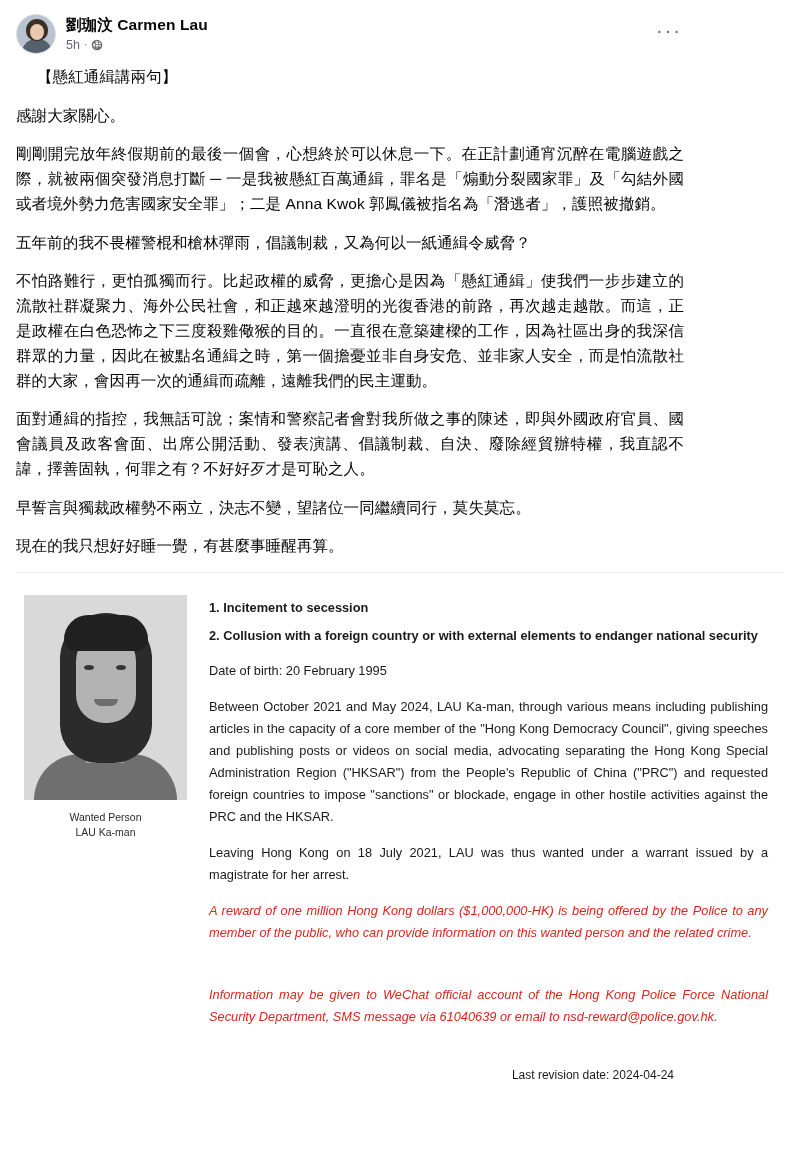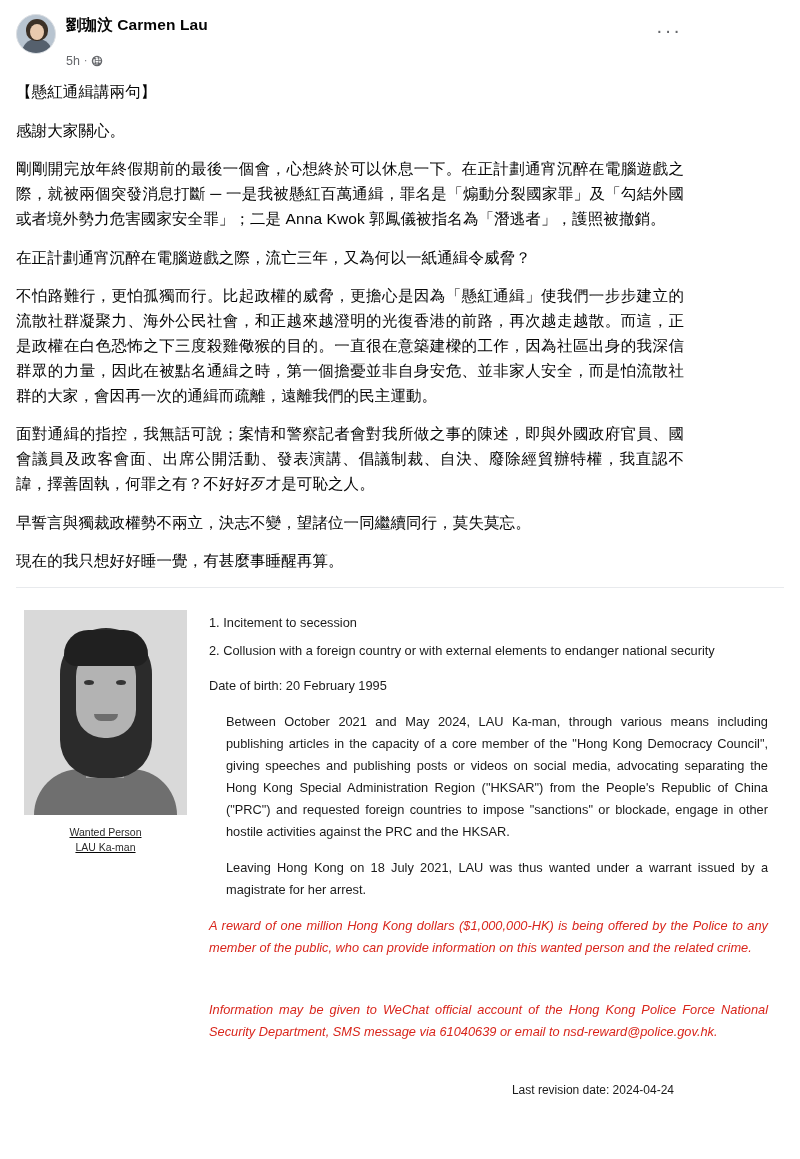--- a/index.html
+++ b/index.html
@@ -71,21 +71,21 @@
     line-height: 20px;
     letter-spacing: .1px;
   }
   .meta-row {
     display: flex;
     align-items: center;
     gap: 4px;
     font-size: 12.5px;
     color: #65676b;
     line-height: 16px;
-    margin-top: 18px;
+    margin-top: 2px;
     text-align: center;
   }
   .meta-dot { font-size: 10px; line-height: 16px; }
   .globe-icon { display: inline-block; width: 12px; height: 12px; }
   .more-btn {
     position: absolute;
     right: 2px;
     top: 6px;
     color: #65676b;
     font-size: 20px;
@@ -101,36 +101,36 @@
     color: #050505;
     letter-spacing: .1px;
   }
   .post-body p {
     margin: 0 0 13px 0;
     text-align: justify;
     text-justify: inter-character;
   }
   .post-body p.first {
     margin-bottom: 14px;
+    margin-left: 21px;
   }
   
   .notice {
     margin-top: 14px;
     width: 768px;
     background: #ffffff;
     border-top: 1px solid #e8eaed;
     padding: 22px 16px 18px 8px;
     display: flex;
     gap: 22px;
     align-items: flex-start;
   }
   .photo-col {
     flex: 0 0 163px;
     text-align: center;
-    text-decoration: underline;
   }
   .photo {
     width: 163px;
     height: 205px;
     background: linear-gradient(#efefef, #dedede);
     position: relative;
     overflow: hidden;
     filter: grayscale(100%);
   }
   .photo .bg {
@@ -196,25 +196,25 @@
   }
   .notice-text {
     flex: 1 1 auto;
     font-size: 12.8px;
     line-height: 1.72;
     color: #1a1a1a;
     text-align: justify;
     padding-top: 2px;
   }
   .notice-text .charge {
-    font-weight: normal;
+    font-weight: bold;
     margin: 0 0 6px 0;
   }
   .notice-text .charge.second { margin-bottom: 13px; }
-  .notice-text p.para { margin: 0 0 14px 17px; }
+  .notice-text p.para { margin: 0 0 14px 0; }
   .notice-text p.dob { margin: 0 0 14px 0; }
   .notice-text .reward {
     color: #d9261c;
     font-style: italic;
     margin: 0 0 14px 0;
   }
   .notice-text .reward.last { margin-bottom: 22px; margin-top: 40px; }
   .revision {
     text-align: right;
     font-size: 12px;
@@ -245,21 +245,21 @@
         </span>
       </div>
     </div>
     <div class="more-btn">···</div>
   </div>
 
   <div class="post-body">
     <p class="first">【懸紅通緝講兩句】</p>
     <p>感謝大家關心。</p>
     <p>剛剛開完放年終假期前的最後一個會，心想終於可以休息一下。在正計劃通宵沉醉在電腦遊戲之際，就被兩個突發消息打斷 ─ 一是我被懸紅百萬通緝，罪名是「煽動分裂國家罪」及「勾結外國或者境外勢力危害國家安全罪」；二是 Anna Kwok 郭鳳儀被指名為「潛逃者」，護照被撤銷。</p>
-    <p>在正計劃通宵沉醉在電腦遊戲之際，流亡三年，又為何以一紙通緝令威脅？</p>
+    <p>五年前的我不畏權警棍和槍林彈雨，倡議制裁，又為何以一紙通緝令威脅？</p>
     <p>不怕路難行，更怕孤獨而行。比起政權的威脅，更擔心是因為「懸紅通緝」使我們一步步建立的流散社群凝聚力、海外公民社會，和正越來越澄明的光復香港的前路，再次越走越散。而這，正是政權在白色恐怖之下三度殺雞儆猴的目的。一直很在意築建樑的工作，因為社區出身的我深信群眾的力量，因此在被點名通緝之時，第一個擔憂並非自身安危、並非家人安全，而是怕流散社群的大家，會因再一次的通緝而疏離，遠離我們的民主運動。</p>
     <p>面對通緝的指控，我無話可說；案情和警察記者會對我所做之事的陳述，即與外國政府官員、國會議員及政客會面、出席公開活動、發表演講、倡議制裁、自決、廢除經貿辦特權，我直認不諱，擇善固執，何罪之有？不好好歹才是可恥之人。</p>
     <p>早誓言與獨裁政權勢不兩立，決志不變，望諸位一同繼續同行，莫失莫忘。</p>
     <p>現在的我只想好好睡一覺，有甚麼事睡醒再算。</p>
   </div>
 
   <div class="notice">
     <div class="photo-col">
       <div class="photo">
         <div class="bg"></div>

